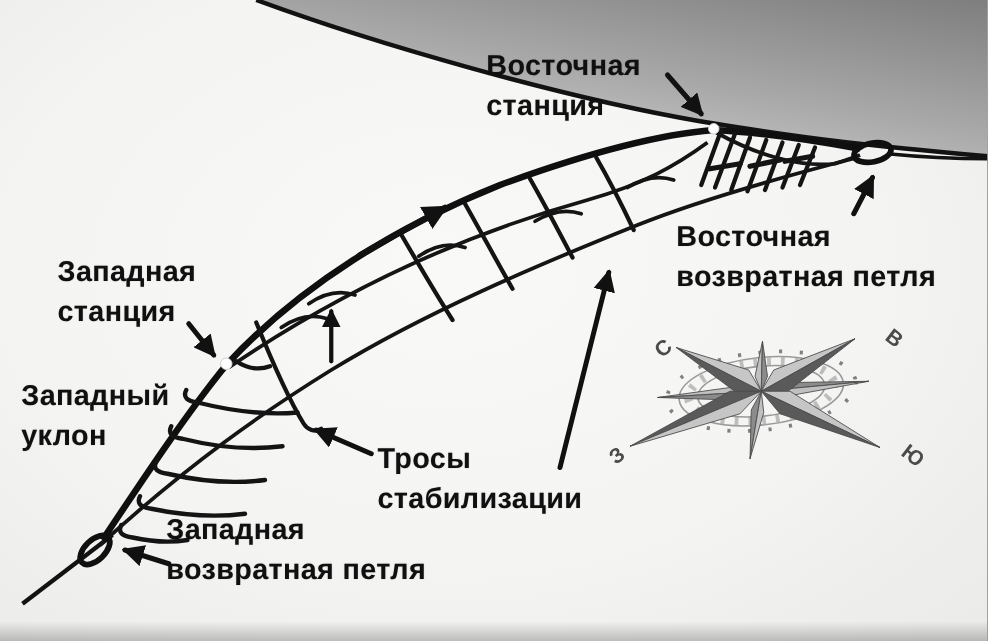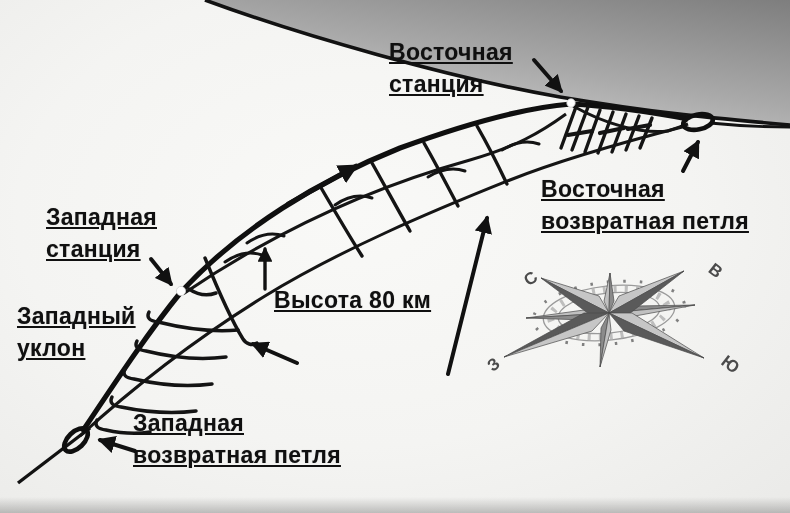--- a/index.html
+++ b/index.html
@@ -7,21 +7,20 @@
     position:relative;width:790px;height:513px;overflow:hidden;
     background:radial-gradient(ellipse at 45% 42%, #f9f9f7 0%, #f4f4f2 55%, #eaeae8 100%);
     font-family:"Liberation Sans","DejaVu Sans",sans-serif;
   }
   .stage svg{position:absolute;left:0;top:0;}
   .lbl{
     position:absolute;
     font-weight:700;font-size:23px;line-height:32px;letter-spacing:.3px;
     color:#101010;white-space:pre-line;
     text-shadow:0 0 1px rgba(0,0,0,.25);
-    text-decoration:underline;
   }
   .bottom-shade{
     position:absolute;left:0;bottom:0;width:100%;height:16px;
     background:linear-gradient(to bottom, rgba(0,0,0,0) 0%, rgba(0,0,0,.22) 100%);
     pointer-events:none;
   }
   .compass-letter{
     font-family:"Liberation Sans","DejaVu Sans",sans-serif;
     font-weight:700;font-size:17px;fill:#4b4b4b;
   }
@@ -144,20 +143,21 @@
       <text class="compass-letter" x="727" y="369" text-anchor="middle" transform="rotate(38 727 369)">Ю</text>
     </g>
   </svg>
 
   <div class="lbl" style="left:389px;top:36px;">Восточная
 станция</div>
   <div class="lbl" style="left:46px;top:201px;">Западная
 станция</div>
   <div class="lbl" style="left:17px;top:300px;">Западный
 уклон</div>
-  <div class="lbl" style="left:274px;top:284px;">Высота 80 км</div>
+  <div class="lbl" style="left:302px;top:350px;">Тросы
+стабилизации</div>
   <div class="lbl" style="left:133px;top:407px;">Западная
 возвратная петля</div>
   <div class="lbl" style="left:541px;top:173px;">Восточная
 возвратная петля</div>
 
   <div class="bottom-shade"></div>
 </div>
 
 </body></html>

